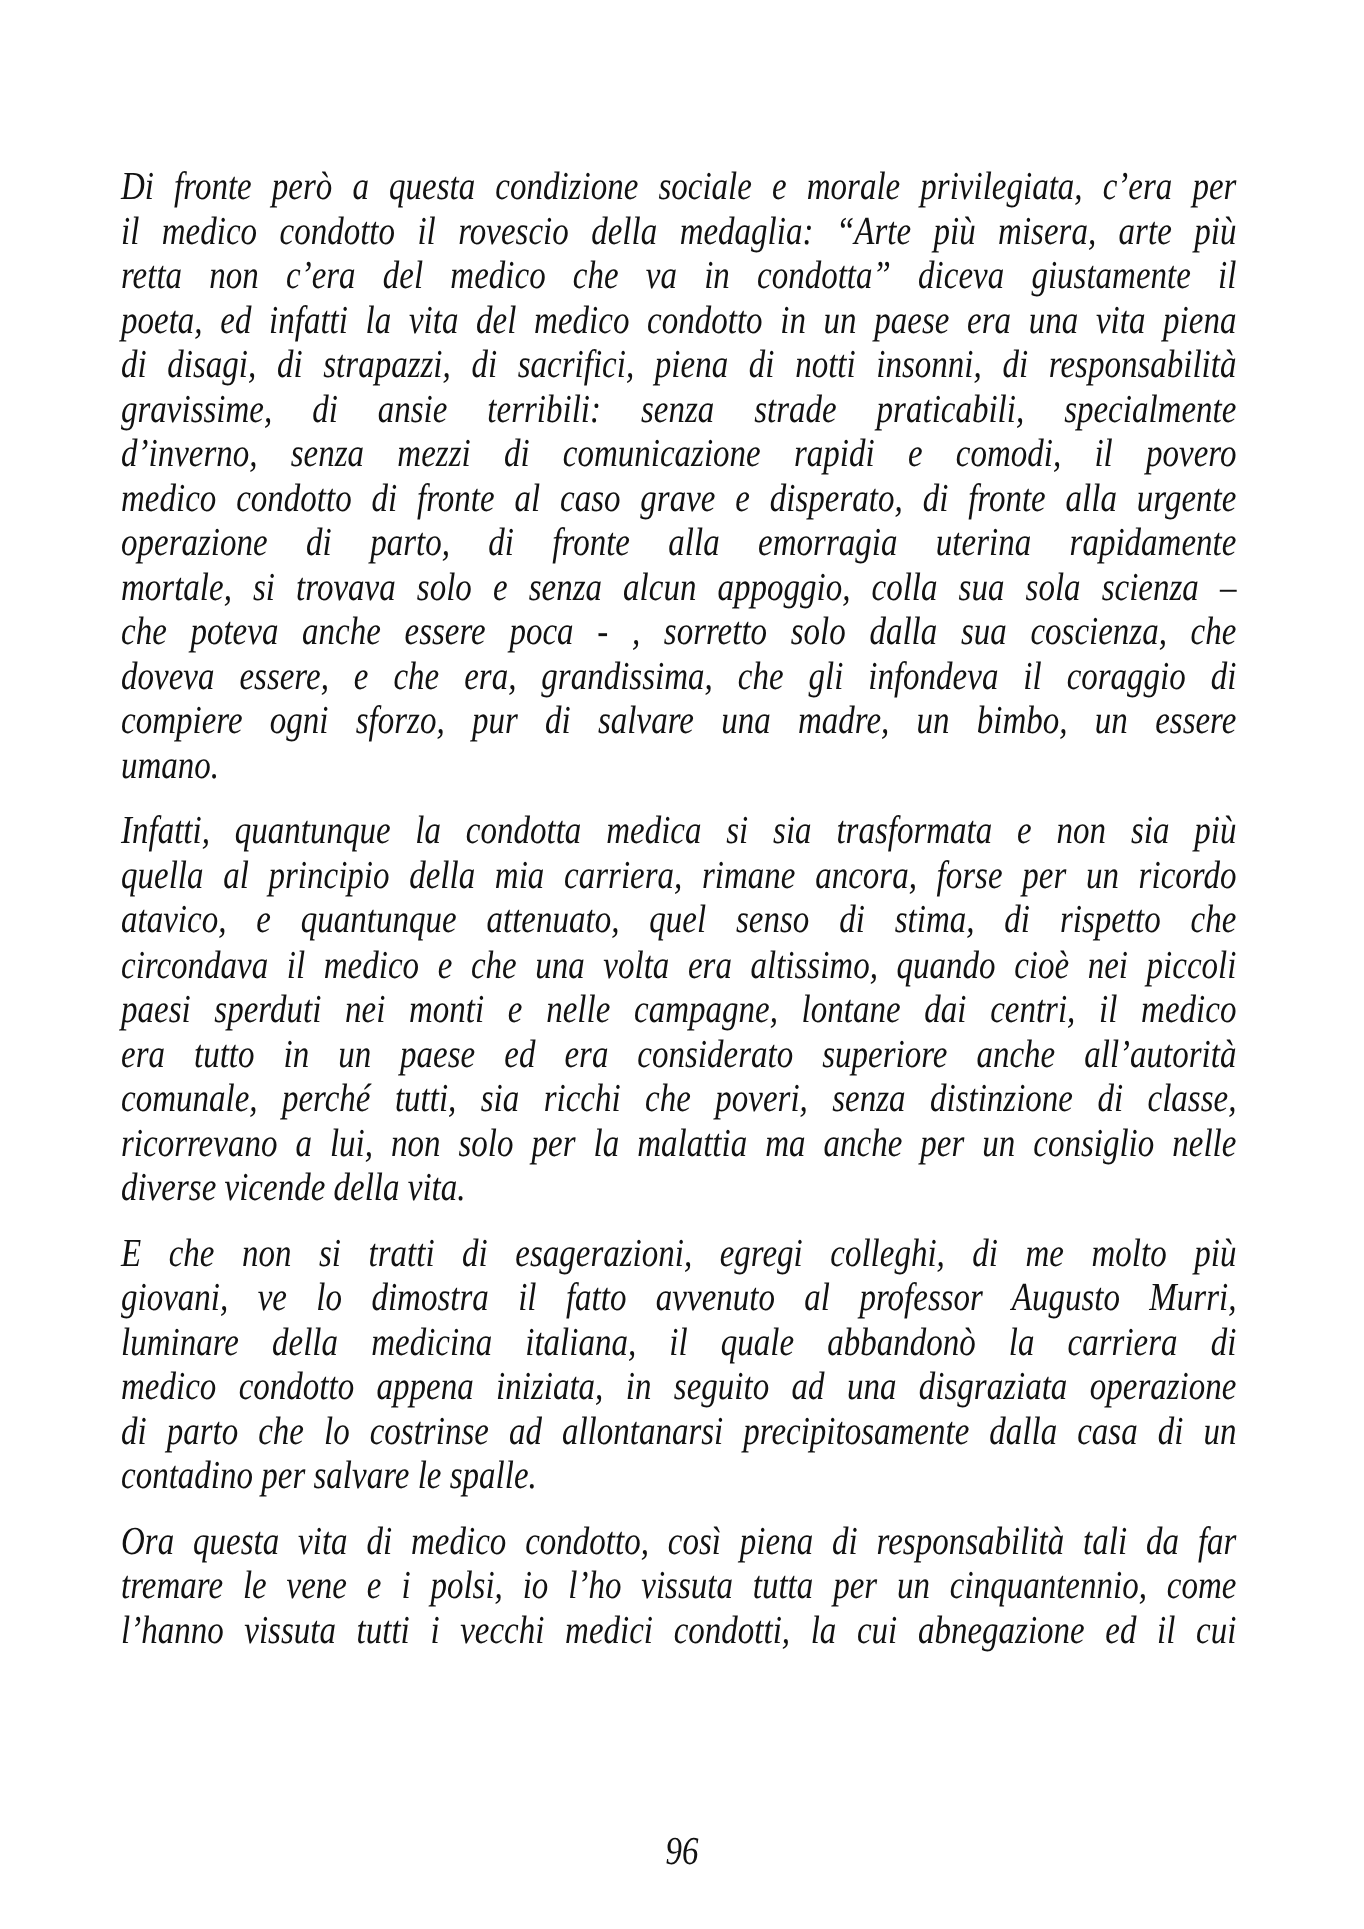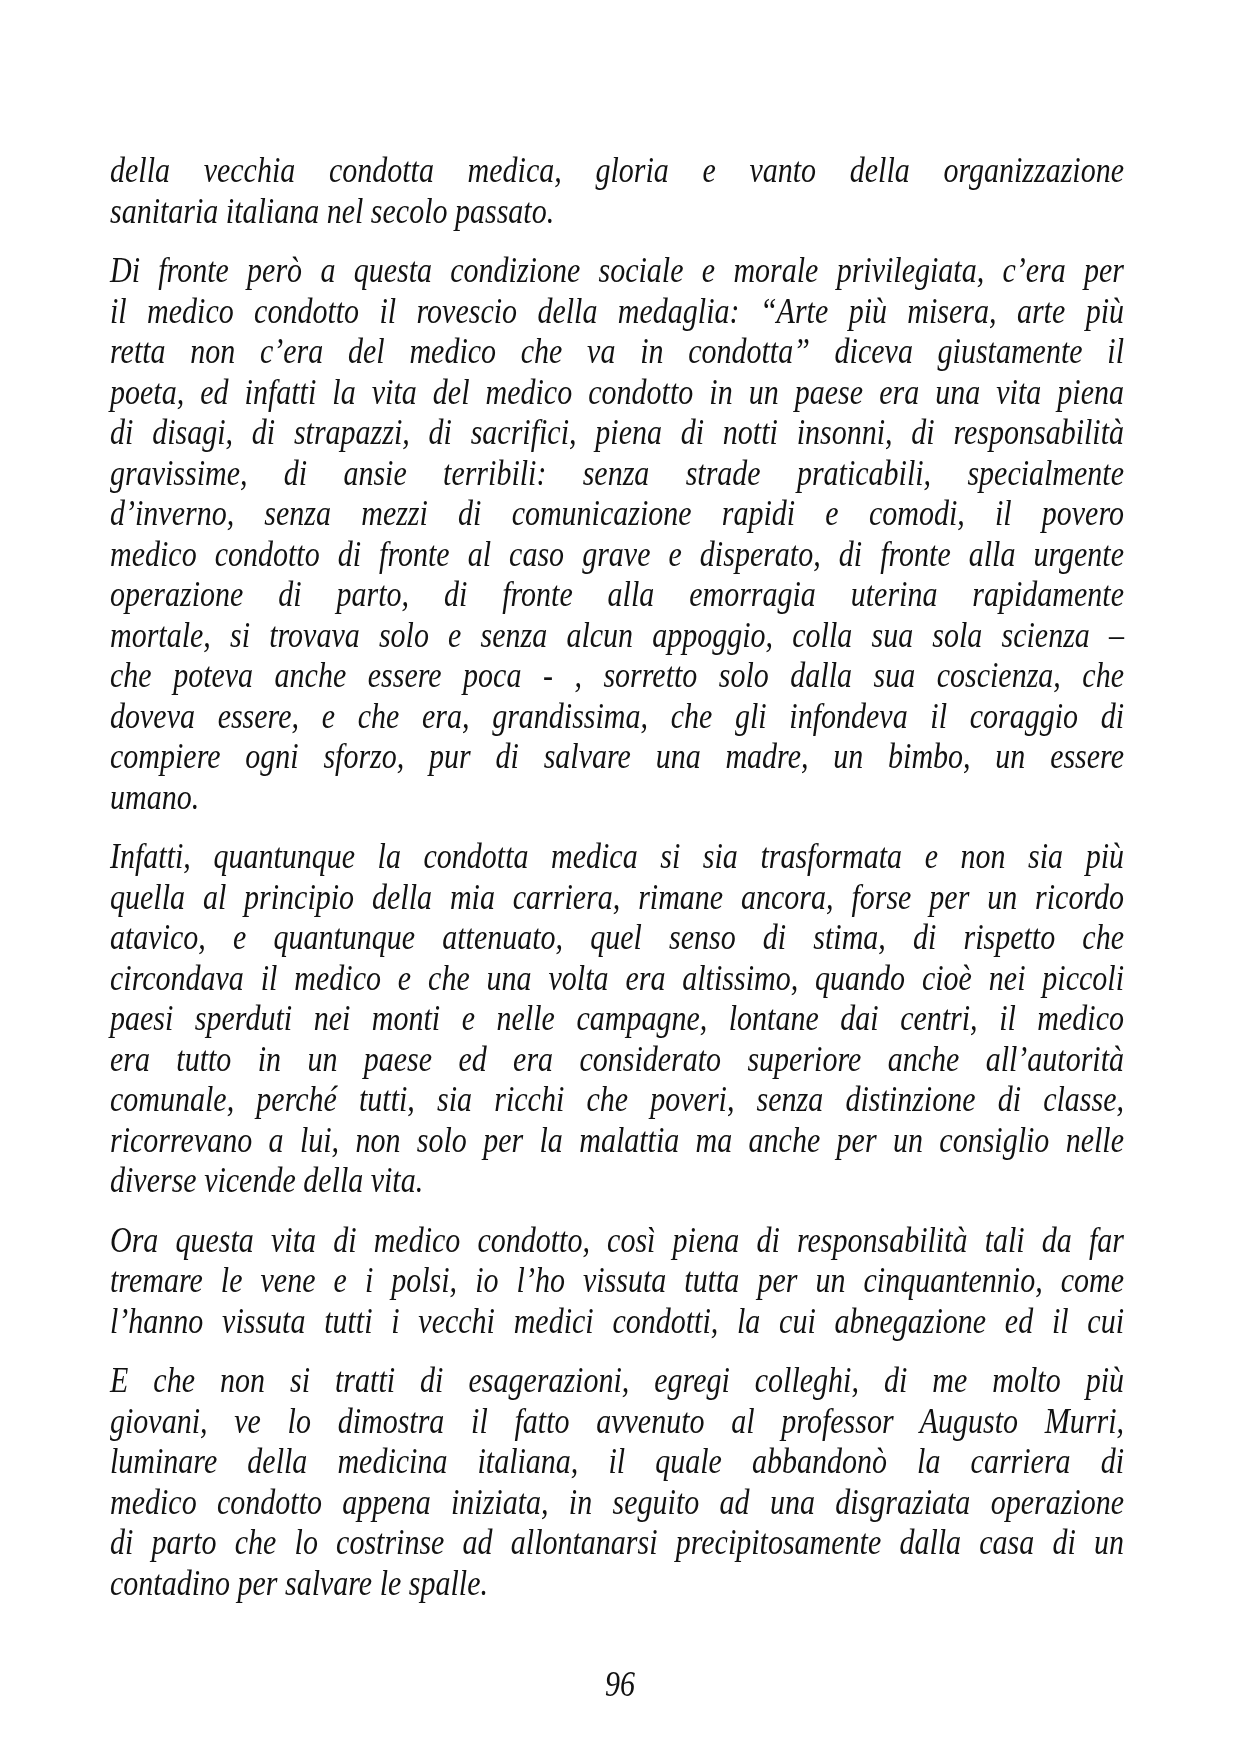--- a/index.html
+++ b/index.html
@@ -55,24 +55,20 @@
     transform: scaleY(1.2);
     transform-origin: 50% 75%;
   }
 </style>
 </head>
 <body>
 
 <div class="page">
   <div class="text-block">
       <div class="paragraph">
-        <div class="line">della vecchia condotta medica, gloria e vanto della organizzazione</div>
-        <div class="line lastline">sanitaria italiana nel secolo passato.</div>
-      </div>
-      <div class="paragraph">
         <div class="line">Di fronte però a questa condizione sociale e morale privilegiata, c’era per</div>
         <div class="line">il medico condotto il rovescio della medaglia: “Arte più misera, arte più</div>
         <div class="line">retta non c’era del medico che va in condotta” diceva giustamente il</div>
         <div class="line">poeta, ed infatti la vita del medico condotto in un paese era una vita piena</div>
         <div class="line">di disagi, di strapazzi, di sacrifici, piena di notti insonni, di responsabilità</div>
         <div class="line">gravissime, di ansie terribili: senza strade praticabili, specialmente</div>
         <div class="line">d’inverno, senza mezzi di comunicazione rapidi e comodi, il povero</div>
         <div class="line">medico condotto di fronte al caso grave e disperato, di fronte alla urgente</div>
         <div class="line">operazione di parto, di fronte alla emorragia uterina rapidamente</div>
         <div class="line">mortale, si trovava solo e senza alcun appoggio, colla sua sola scienza –</div>
@@ -86,27 +82,27 @@
         <div class="line">quella al principio della mia carriera, rimane ancora, forse per un ricordo</div>
         <div class="line">atavico, e quantunque attenuato, quel senso di stima, di rispetto che</div>
         <div class="line">circondava il medico e che una volta era altissimo, quando cioè nei piccoli</div>
         <div class="line">paesi sperduti nei monti e nelle campagne, lontane dai centri, il medico</div>
         <div class="line">era tutto in un paese ed era considerato superiore anche all’autorità</div>
         <div class="line">comunale, perché tutti, sia ricchi che poveri, senza distinzione di classe,</div>
         <div class="line">ricorrevano a lui, non solo per la malattia ma anche per un consiglio nelle</div>
         <div class="line lastline">diverse vicende della vita.</div>
       </div>
       <div class="paragraph">
-        <div class="line">Ora questa vita di medico condotto, così piena di responsabilità tali da far</div>
-        <div class="line">tremare le vene e i polsi, io l’ho vissuta tutta per un cinquantennio, come</div>
-        <div class="line">l’hanno vissuta tutti i vecchi medici condotti, la cui abnegazione ed il cui</div>
-      </div>
-      <div class="paragraph">
         <div class="line">E che non si tratti di esagerazioni, egregi colleghi, di me molto più</div>
         <div class="line">giovani, ve lo dimostra il fatto avvenuto al professor Augusto Murri,</div>
         <div class="line">luminare della medicina italiana, il quale abbandonò la carriera di</div>
         <div class="line">medico condotto appena iniziata, in seguito ad una disgraziata operazione</div>
         <div class="line">di parto che lo costrinse ad allontanarsi precipitosamente dalla casa di un</div>
         <div class="line lastline">contadino per salvare le spalle.</div>
       </div>
+      <div class="paragraph">
+        <div class="line">Ora questa vita di medico condotto, così piena di responsabilità tali da far</div>
+        <div class="line">tremare le vene e i polsi, io l’ho vissuta tutta per un cinquantennio, come</div>
+        <div class="line">l’hanno vissuta tutti i vecchi medici condotti, la cui abnegazione ed il cui</div>
+      </div>
     </div>
   <div class="page-number">96</div>
 </div>
 
 </body></html>

